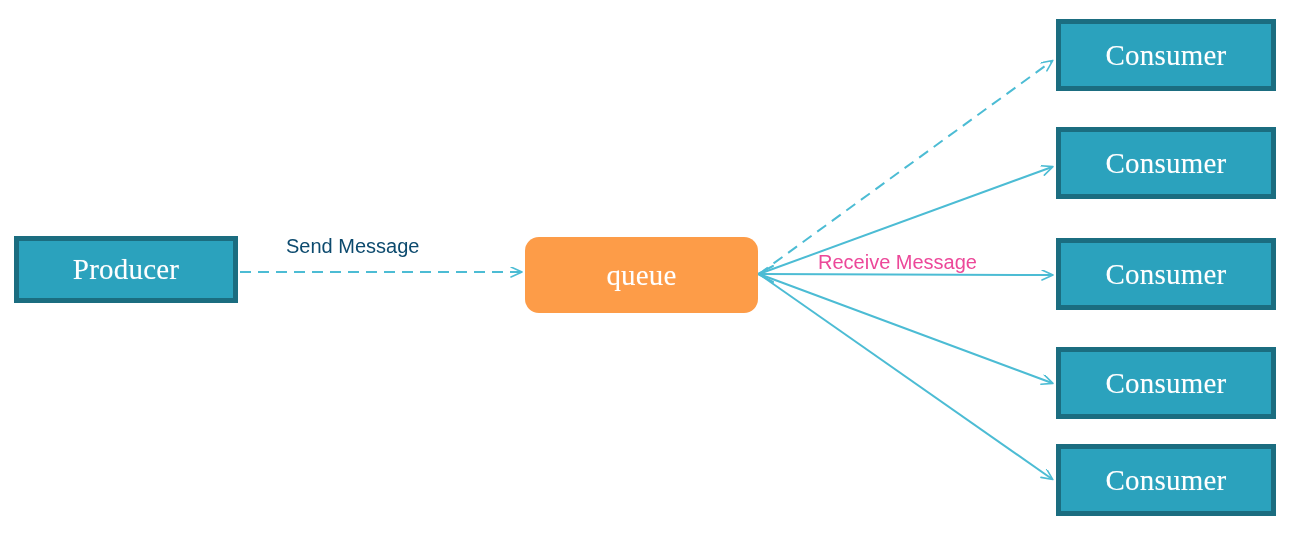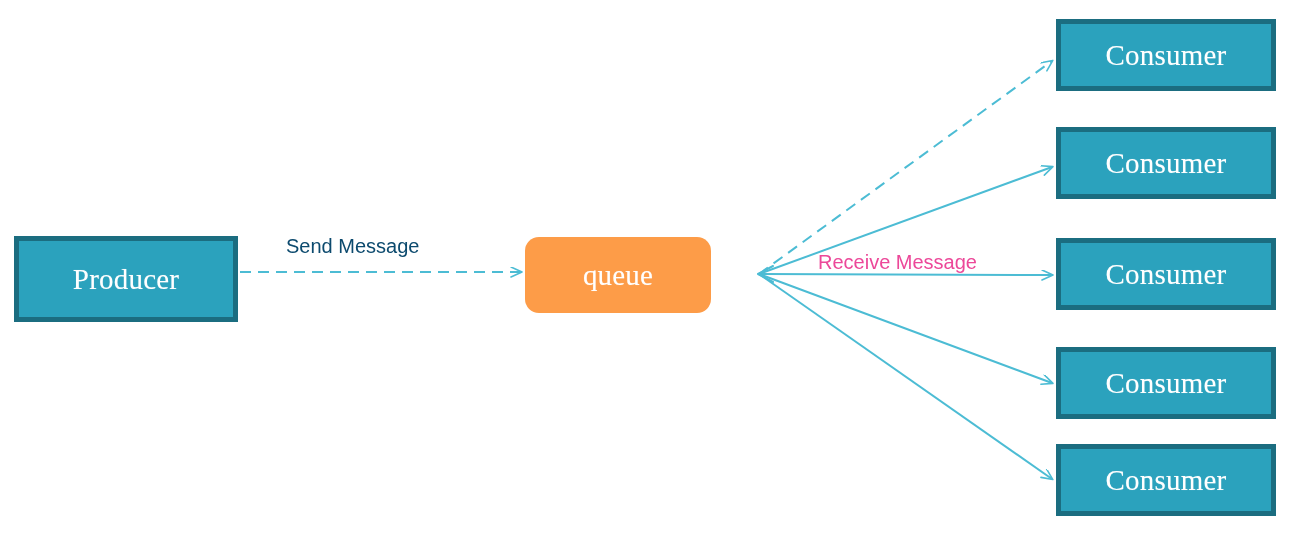--- a/index.html
+++ b/index.html
@@ -72,24 +72,24 @@
         <line x1="759" y1="274" x2="1052" y2="61" stroke="#4cbcd4" stroke-width="2" stroke-dasharray="11 7" marker-end="url(#arrowOpen)"></line>
         <line x1="759" y1="274" x2="1052" y2="167" stroke="#4cbcd4" stroke-width="2" marker-end="url(#arrowOpen)"></line>
         <line x1="759" y1="274" x2="1052" y2="275" stroke="#4cbcd4" stroke-width="2" marker-end="url(#arrowOpen)"></line>
         <line x1="759" y1="274" x2="1052" y2="383" stroke="#4cbcd4" stroke-width="2" marker-end="url(#arrowOpen)"></line>
         <line x1="759" y1="274" x2="1052" y2="479" stroke="#4cbcd4" stroke-width="2" marker-end="url(#arrowOpen)"></line>
         <path d="M773,266 L758,274 L773,282" fill="none" stroke="#4cbcd4" stroke-width="2" stroke-linecap="round" stroke-linejoin="round"></path>
       </g>
   </svg>
 
   <div id="node-layer">
-      <div class="node node-box" style="left: 14px; top: 236px; width: 224px; height: 86px; background: rgb(43, 162, 189); border-width: 5px; border-color: rgb(27, 109, 128); color: rgb(255, 255, 255);">
+      <div class="node node-box" style="left: 14px; top: 236px; width: 224px; height: 67px; background: rgb(43, 162, 189); border-width: 5px; border-color: rgb(27, 109, 128); color: rgb(255, 255, 255);">
         <span>Producer</span>
       </div>
-      <div class="node node-box node-rounded" style="left: 525px; top: 237px; width: 186px; height: 76px; background: rgb(253, 156, 72); border-width: 0px; border-color: rgb(253, 156, 72); color: rgb(255, 255, 255);">
+      <div class="node node-box node-rounded" style="left: 525px; top: 237px; width: 233px; height: 76px; background: rgb(253, 156, 72); border-width: 0px; border-color: rgb(253, 156, 72); color: rgb(255, 255, 255);">
         <span>queue</span>
       </div>
       <div class="node node-box" style="left: 1056px; top: 19px; width: 220px; height: 72px; background: rgb(43, 162, 189); border-width: 5px; border-color: rgb(27, 109, 128); color: rgb(255, 255, 255);">
         <span>Consumer</span>
       </div>
       <div class="node node-box" style="left: 1056px; top: 127px; width: 220px; height: 72px; background: rgb(43, 162, 189); border-width: 5px; border-color: rgb(27, 109, 128); color: rgb(255, 255, 255);">
         <span>Consumer</span>
       </div>
       <div class="node node-box" style="left: 1056px; top: 238px; width: 220px; height: 72px; background: rgb(43, 162, 189); border-width: 5px; border-color: rgb(27, 109, 128); color: rgb(255, 255, 255);">
         <span>Consumer</span>

